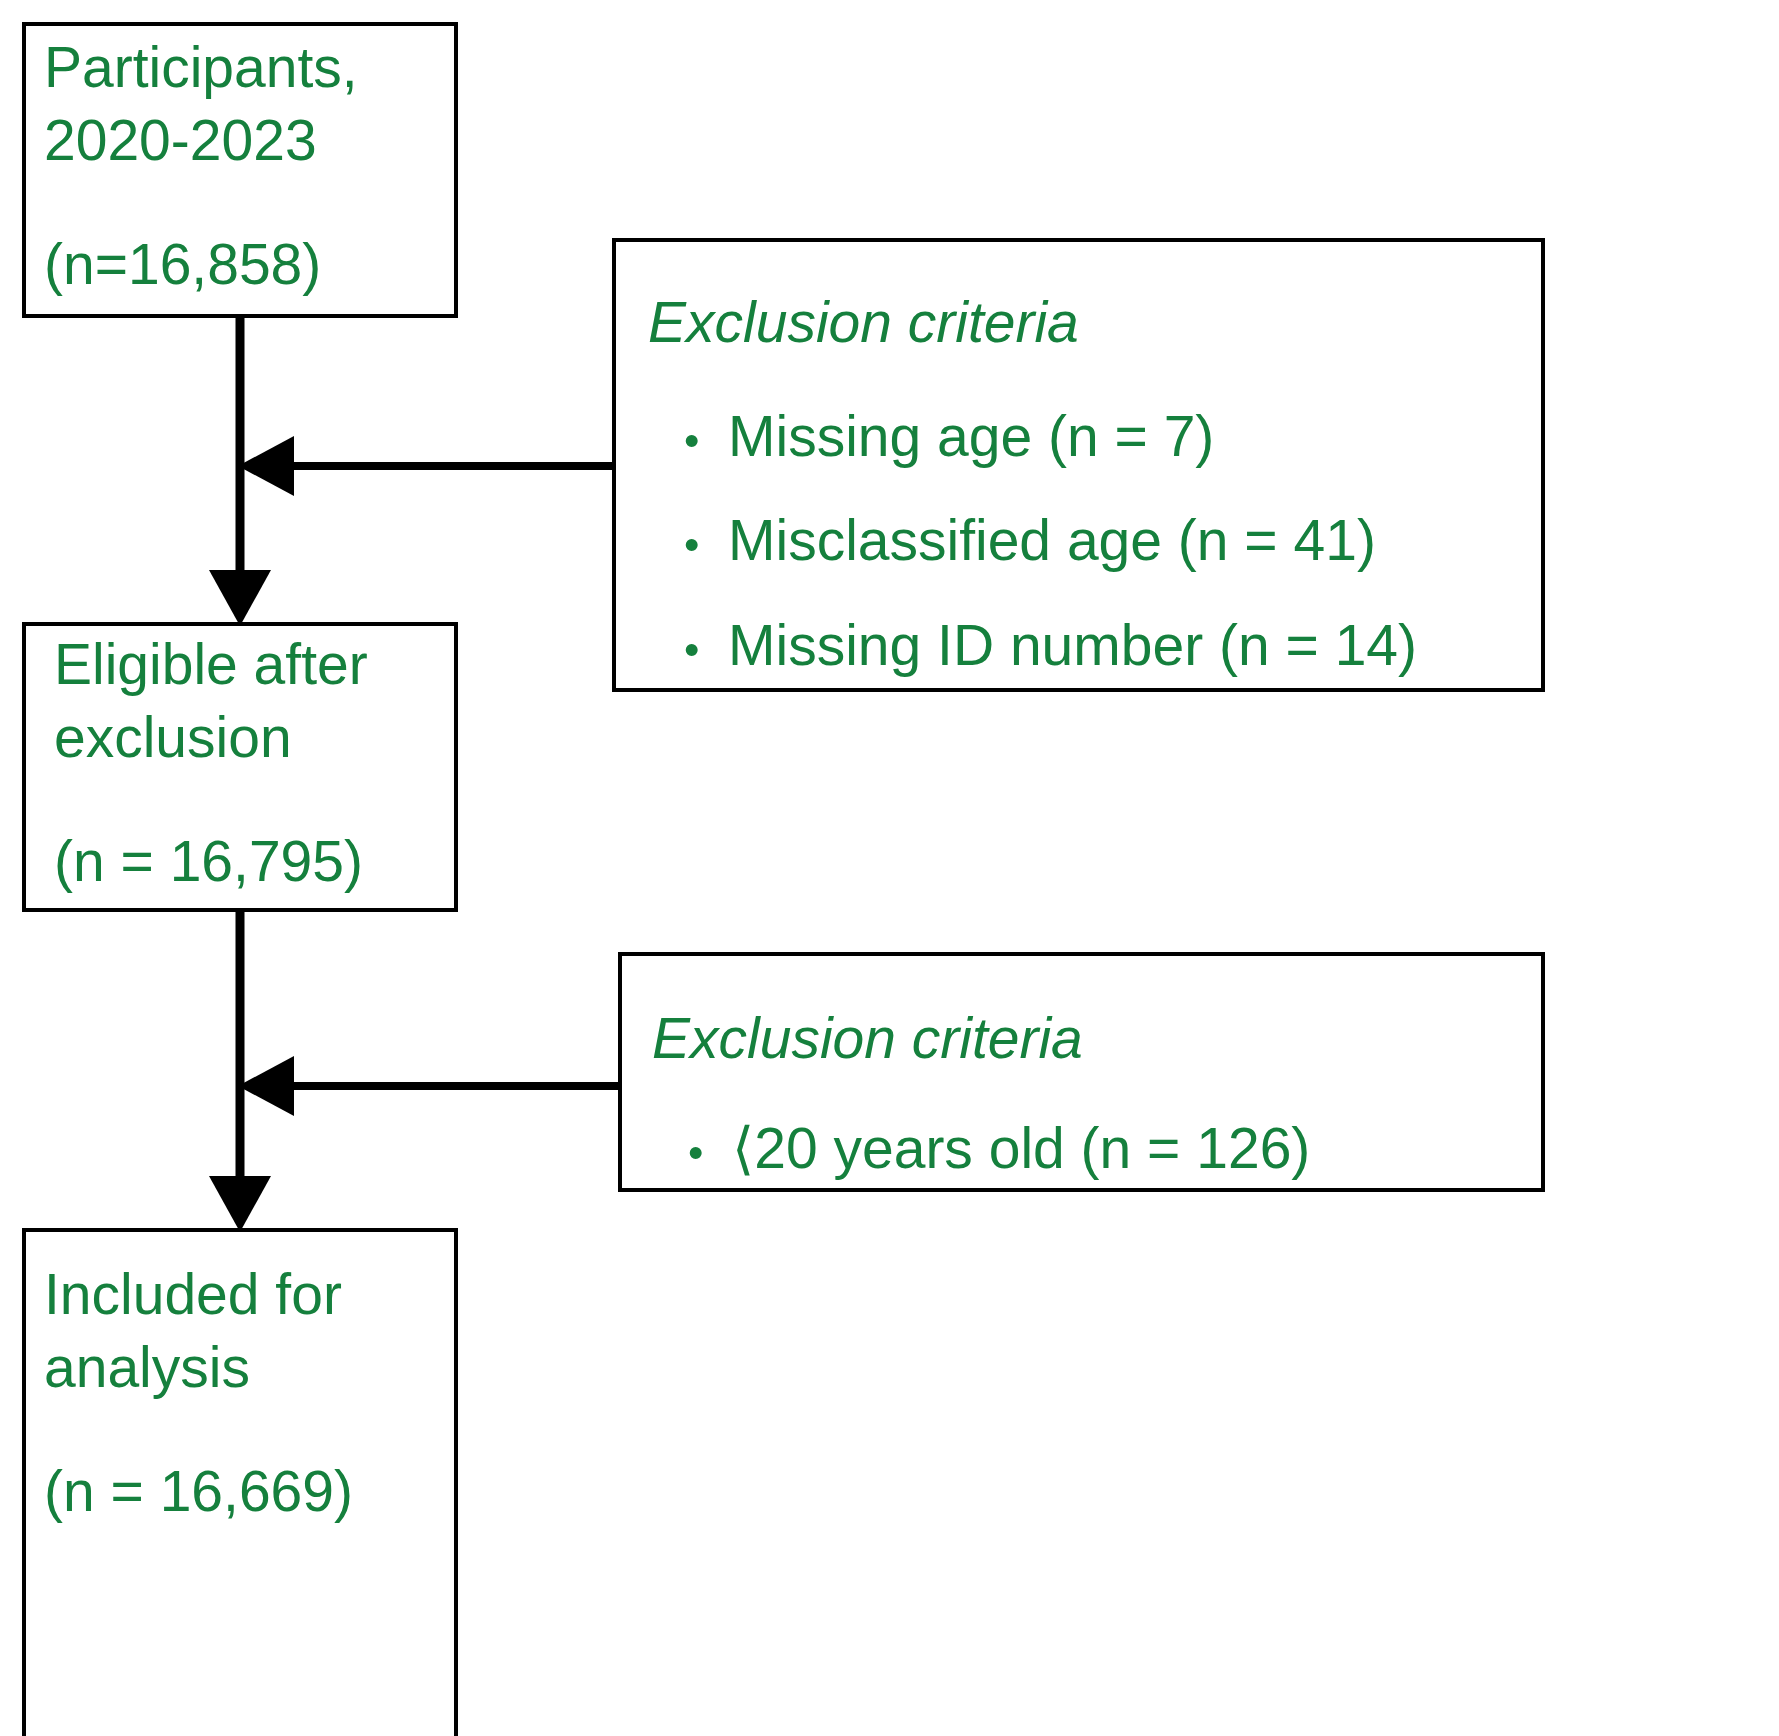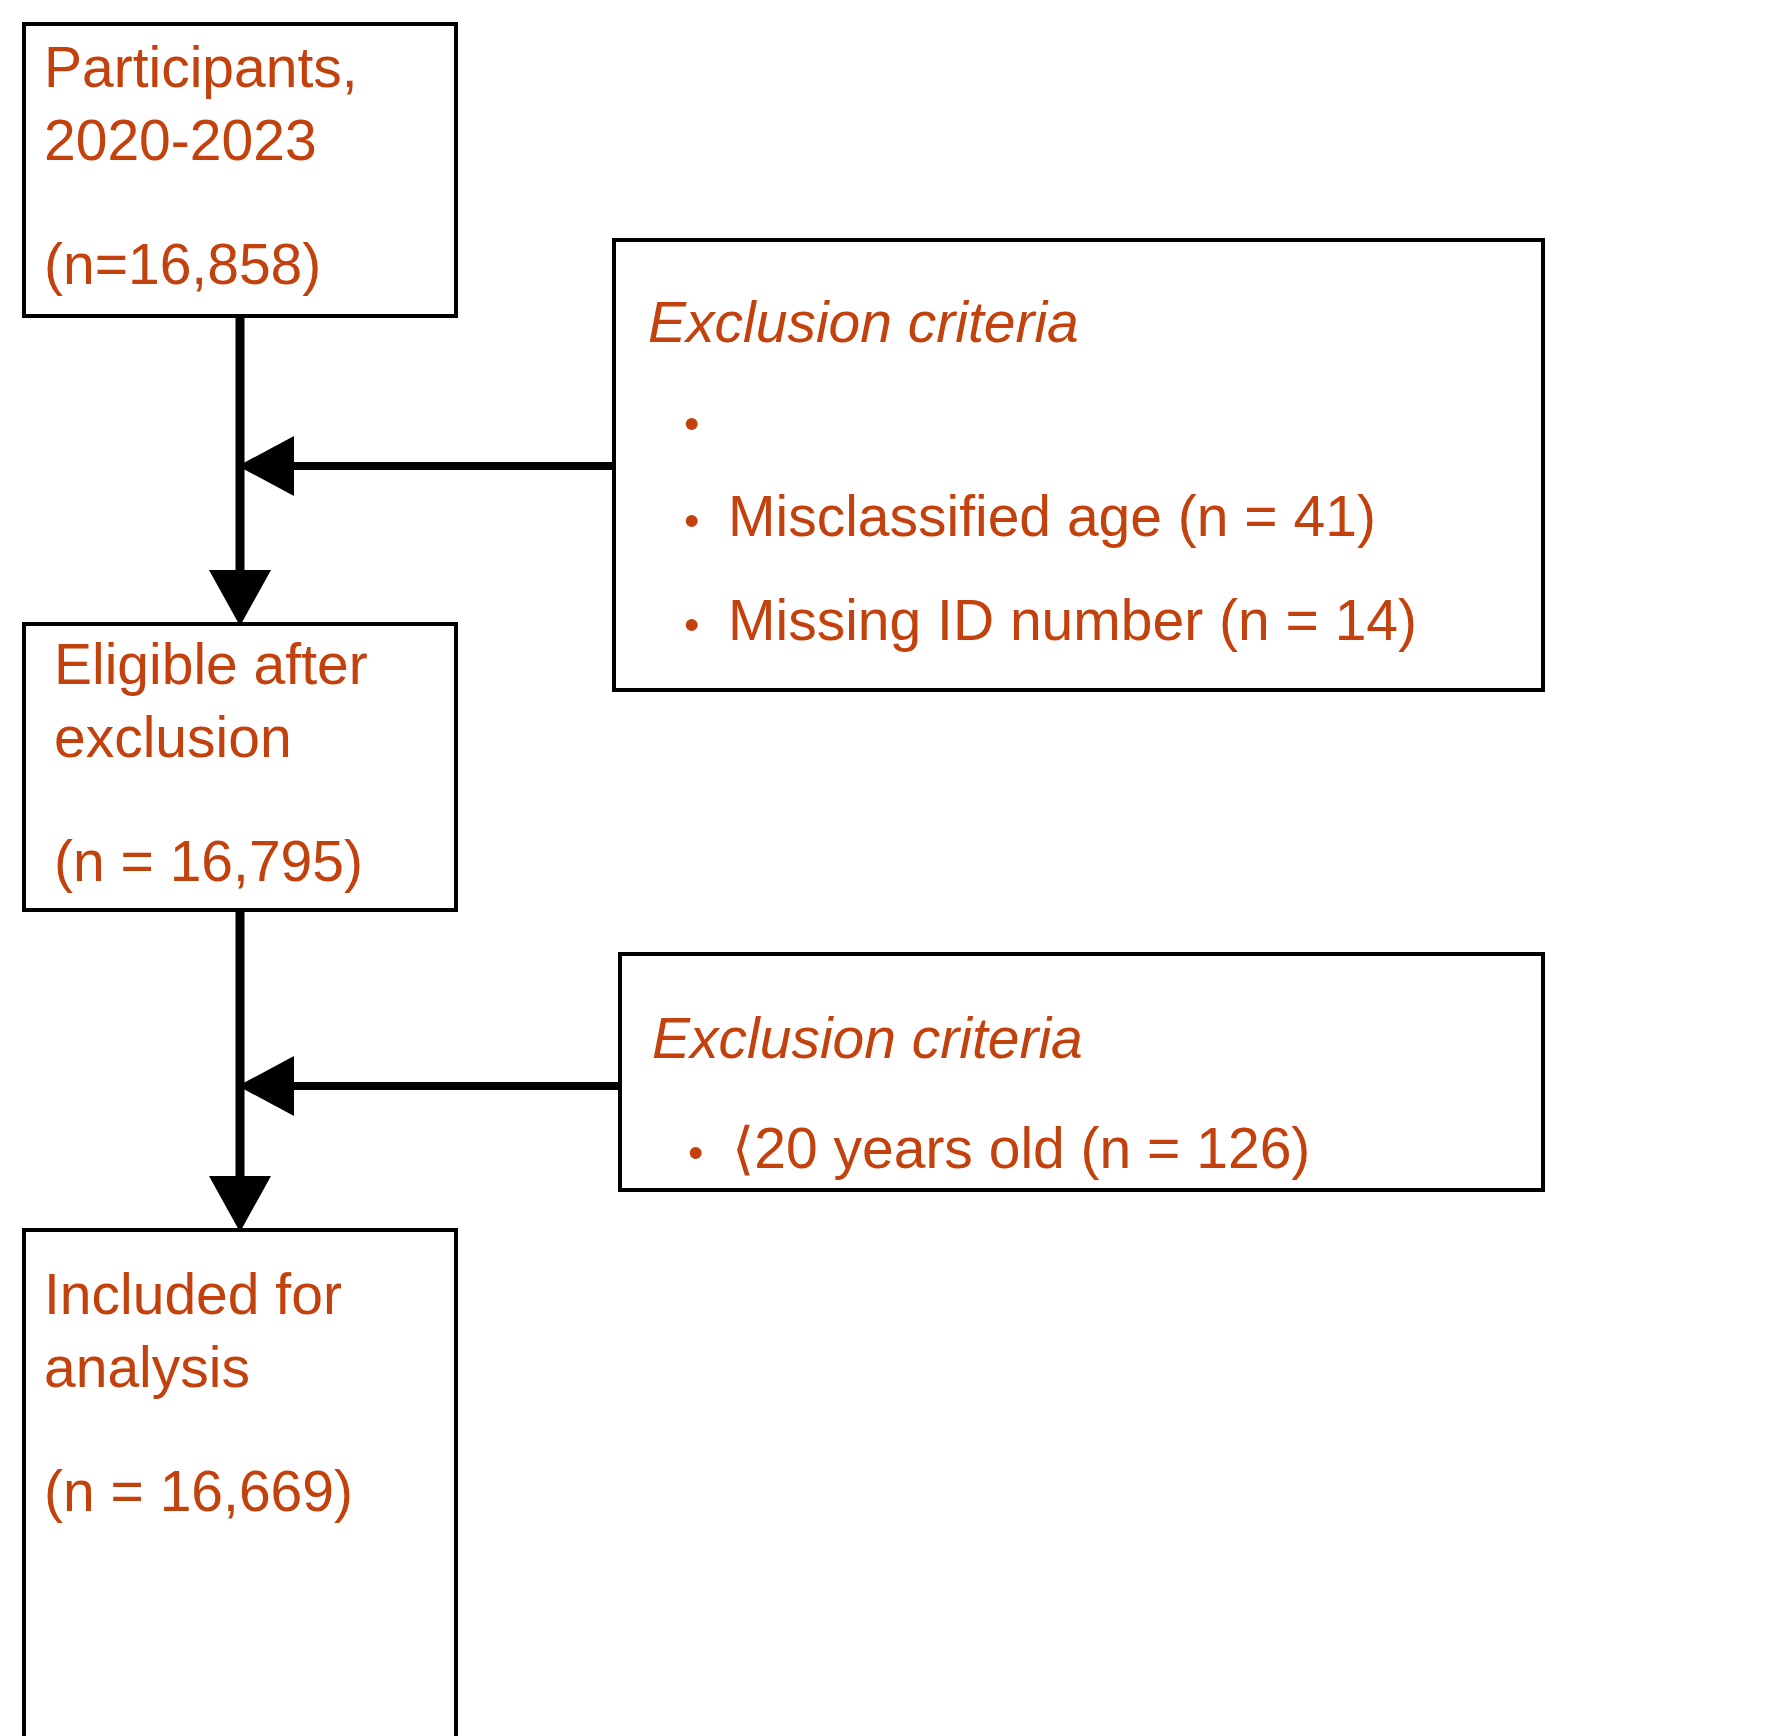--- a/index.html
+++ b/index.html
@@ -6,21 +6,21 @@
     margin: 0;
     padding: 0;
     background: #ffffff;
   }
   #canvas {
     position: relative;
     width: 1779px;
     height: 1736px;
     background: #ffffff;
     font-family: "Liberation Sans", sans-serif;
-    color: #c2410c;
+    color: #15803d;
     overflow: hidden;
   }
   .box {
     position: absolute;
     box-sizing: border-box;
     border: 4px solid #000000;
     background: #ffffff;
   }
   .flow-box {
     display: flex;
@@ -108,20 +108,21 @@
     <div class="flow-line">Participants,</div>
     <div class="flow-line">2020-2023</div>
     <div class="flow-line spaced">(n=16,858)</div>
   </div>
 
   <div class="box crit-box" style="left:612px; top:238px; width:933px; height:454px;">
     <div class="crit-title" style="left:32px; top:46px;">Exclusion criteria</div>
     <ul class="crit-list" style="left:68px; top:160px;">
       <li class="crit-item" style="margin-bottom:36px;">
         <span class="bullet">•</span>
+        <span>Missing age (n = 7)</span>
       </li>
       <li class="crit-item" style="margin-bottom:36px;">
         <span class="bullet">•</span>
         <span>Misclassified age (n = 41)</span>
       </li>
       <li class="crit-item">
         <span class="bullet">•</span>
         <span>Missing ID number (n = 14)</span>
       </li>
     </ul>

